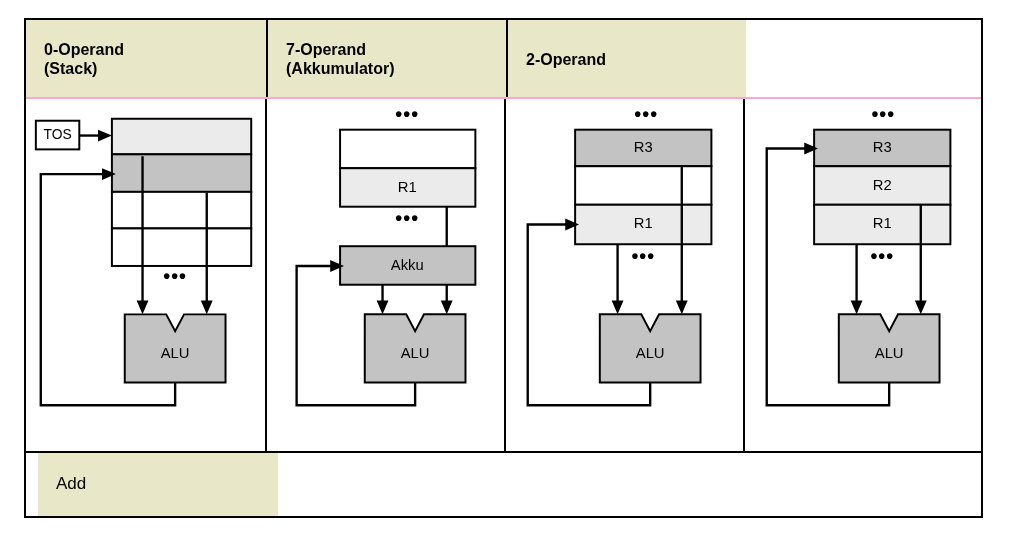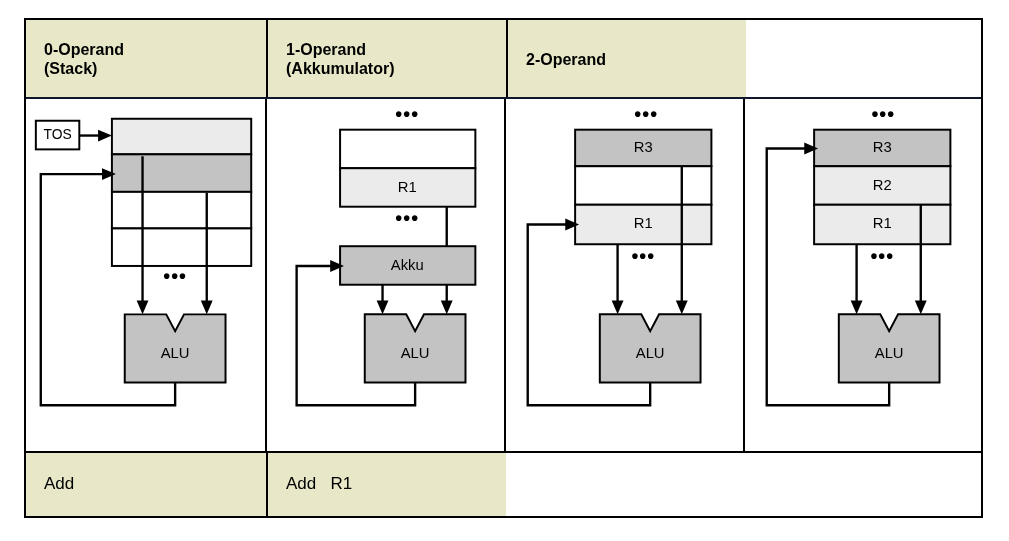--- a/index.html
+++ b/index.html
@@ -15,22 +15,22 @@
     width:959px; height:500px;
     box-sizing:border-box;
     border:2px solid #000;
     display:flex;
     flex-direction:column;
     background:#fff;
   }
   .row{display:flex;}
   .row.header{height:78px;}
   .row.body{height:356px;}
-  .row.footer{height:64px;border-top:2px solid #000;}
-  .row.header{border-bottom:2px solid #0f172a;}
+  .row.footer{height:64px;border-top:2px solid #000;padding-left:12px;}
+  .row.header{border-bottom:2px solid #f9a8d4;}
   .cell{
     box-sizing:border-box;
     width:240px;
     position:relative;
     background:#fff;
   }
   .row .cell + .cell{border-left:2px solid #000;}
   .row.header .cell, .row.footer .cell{background:#e8e8c8;}
   .cell.last{width:239px;}
 
@@ -85,21 +85,21 @@
 <body>
 
 <div class="table-wrap">
 
   <div class="row header">
     <div class="cell">
       <div class="hdr-text">0-Operand
 (Stack)</div>
     </div>
     <div class="cell">
-      <div class="hdr-text">1-Operand
+      <div class="hdr-text">7-Operand
 (Akkumulator)</div>
     </div>
     <div class="cell">
       <div class="hdr-text">2-Operand</div>
     </div>
   </div>
 
   <div class="row body">
 
     <div class="cell">
@@ -216,18 +216,15 @@
         <polygon points="60,44 60,56 74,50" fill="#000"></polygon>
       </svg>
     </div>
 
   </div>
 
   <div class="row footer">
     <div class="cell">
       <div class="ftr-text">Add</div>
     </div>
-    <div class="cell">
-      <div class="ftr-text">Add   R1</div>
-    </div>
   </div>
 
 </div>
 
 </body></html>

